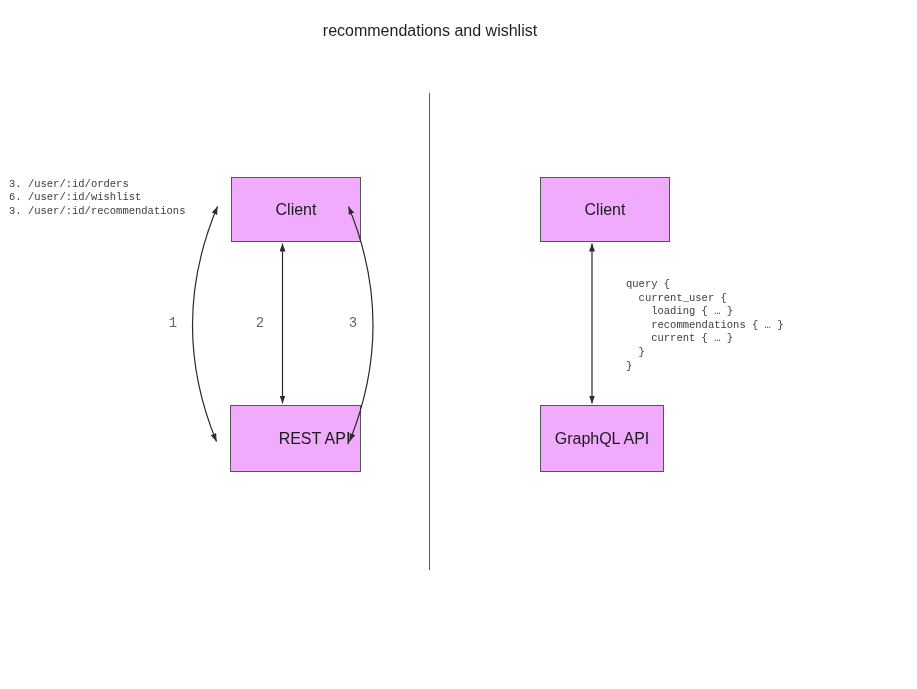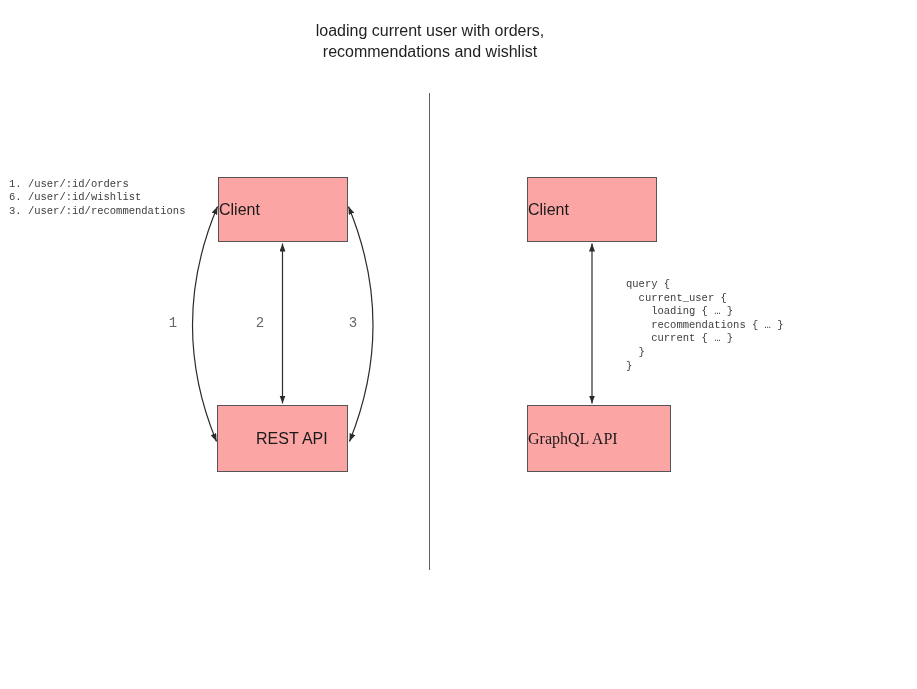--- a/index.html
+++ b/index.html
@@ -25,33 +25,34 @@
   .divider {
     position: absolute;
     left: 429px;
     top: 93px;
     width: 1px;
     height: 477px;
     background: #5f5f5f;
   }
   .node-box {
     position: absolute;
-    background: #fca5a5;
+    background: #f0abfc;
     border: 1.5px solid #555555;
     display: flex;
     align-items: center;
-    justify-content: flex-start;
+    justify-content: center;
     font-size: 16px;
     color: #1a1a1a;
     box-sizing: border-box;
+    margin-left: 13px;
   }
   .box-client-left  { left: 218px; top: 177px; width: 130px; height: 65px; }
   .box-rest-api     { left: 217px; top: 405px; width: 131px; height: 67px; padding-left: 38px; }
   .box-client-right { left: 527px; top: 177px; width: 130px; height: 65px; }
-  .box-graphql-api  { left: 527px; top: 405px; width: 144px; height: 67px; font-family: Liberation Serif, serif; }
+  .box-graphql-api  { left: 527px; top: 405px; width: 124px; height: 67px; }
   .arrow-layer {
     position: absolute;
     left: 0; top: 0;
     width: 917px; height: 689px;
     pointer-events: none;
   }
   .code {
     position: absolute;
     margin: 0;
     font-family: "Liberation Mono", monospace;
@@ -73,27 +74,26 @@
   .num-1 { left: 165px; top: 315px; }
   .num-2 { left: 252px; top: 315px; }
   .num-3 { left: 345px; top: 315px; }
 </style>
 </head>
 <body>
 
 <div class="canvas">
 
   <div class="title">
-    <div>loading current user with orders,</div>
     <div>recommendations and wishlist</div>
   </div>
 
   <div class="divider"></div>
 
-  <pre class="code code-endpoints"><div>1. /user/:id/orders</div><div>6. /user/:id/wishlist</div><div>3. /user/:id/recommendations</div></pre>
+  <pre class="code code-endpoints"><div>3. /user/:id/orders</div><div>6. /user/:id/wishlist</div><div>3. /user/:id/recommendations</div></pre>
 
   <div class="node-box box-client-left">
     <span>Client</span>
   </div>
 
   <div class="node-box box-rest-api">
     <span>REST API</span>
   </div>
 
   <div class="arrow-num num-1">1</div>

